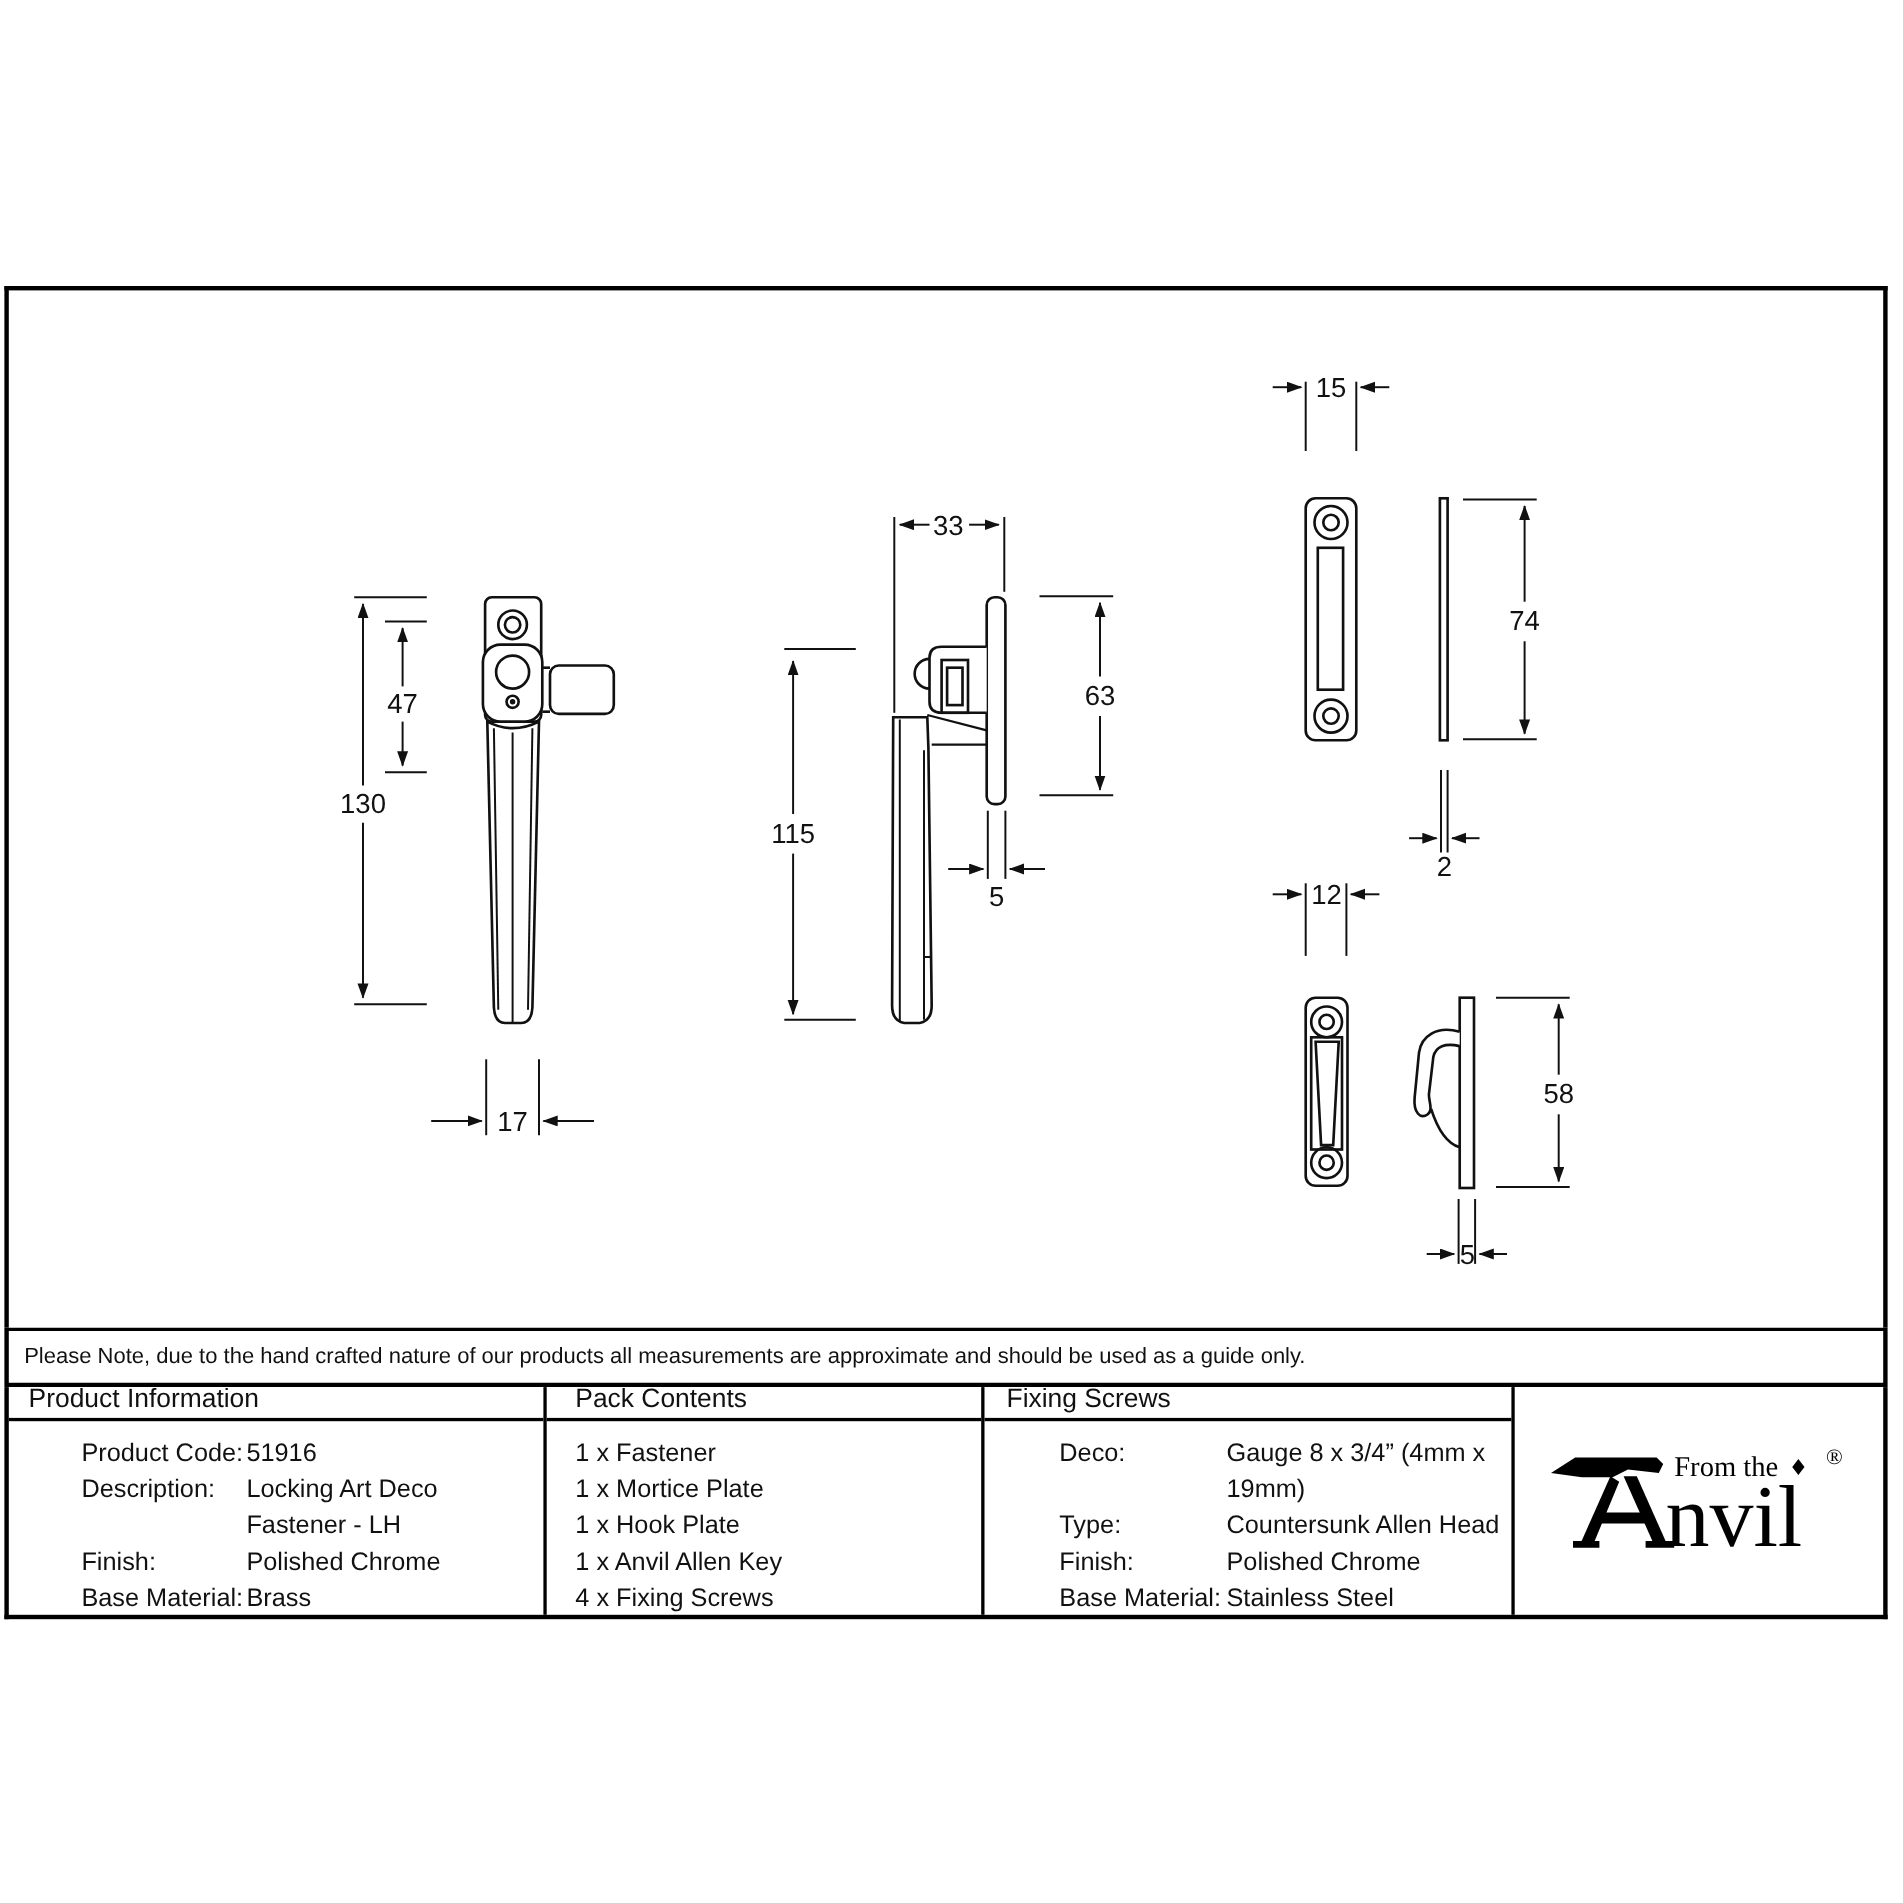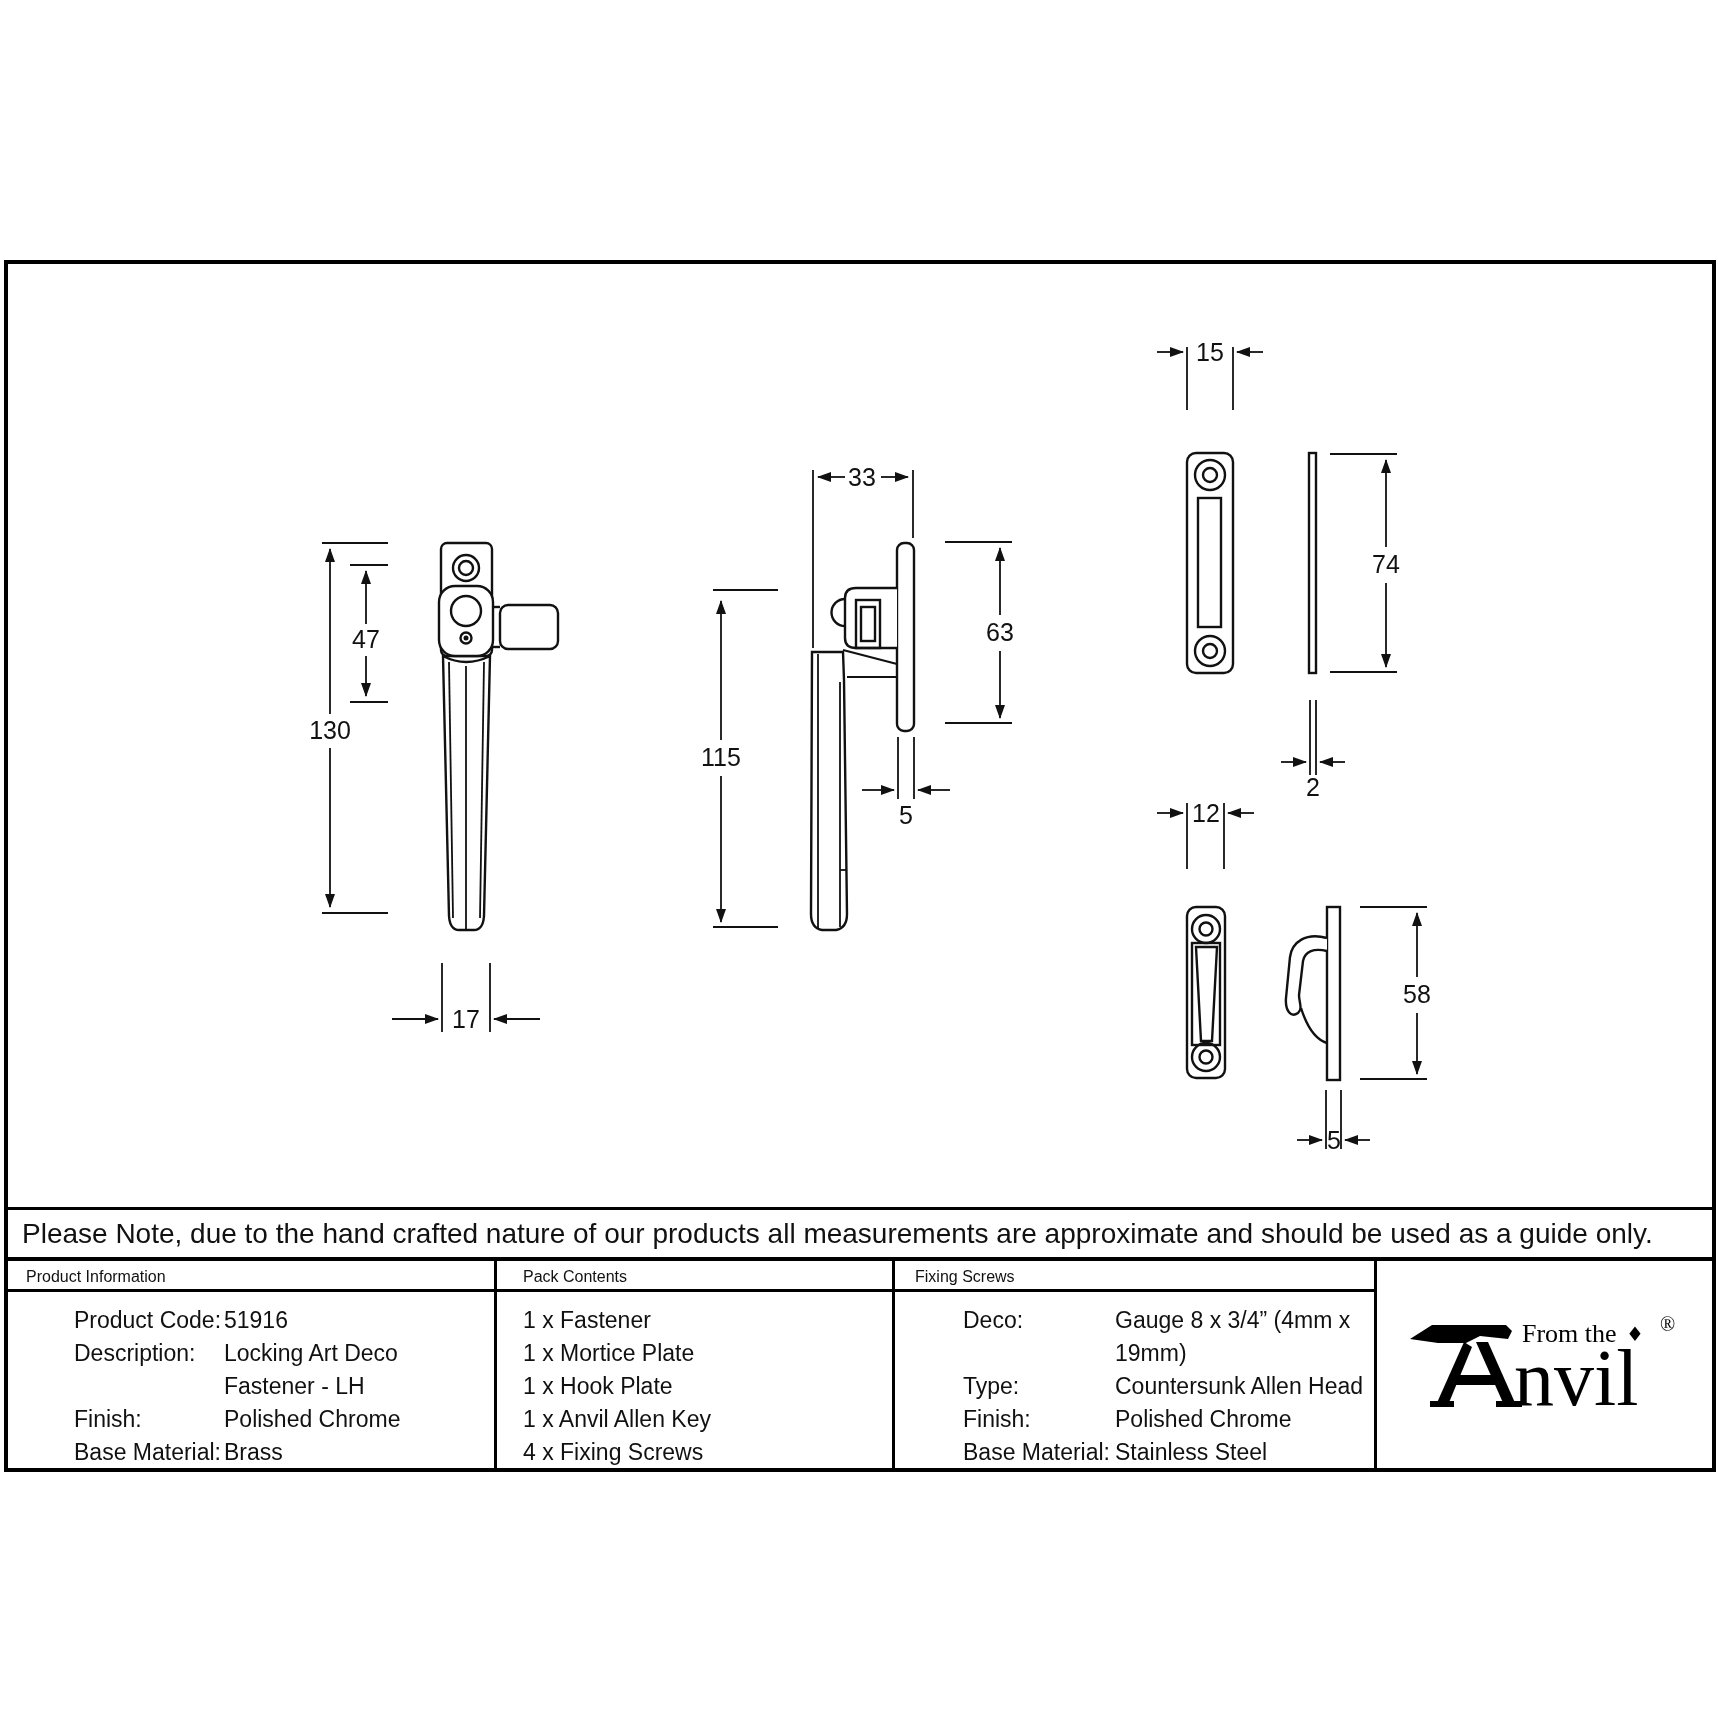--- a/index.html
+++ b/index.html
@@ -3,32 +3,32 @@
 <meta charset="utf-8">
 <style>
   html,body{margin:0;padding:0;background:#fff;}
   .page{position:relative;width:1730px;height:1730px;background:#fff;
         font-family:"Liberation Sans",sans-serif;color:#111;overflow:hidden;}
   .draw-box{position:absolute;left:4px;top:260px;width:1712px;height:947px;
         border:4px solid #000;border-bottom:none;box-sizing:border-box;}
   .svg-layer{position:absolute;left:0;top:0;width:1730px;height:1730px;pointer-events:none;}
   .note-row{position:absolute;left:4px;top:1207px;width:1712px;height:54px;box-sizing:border-box;
         border-left:4px solid #000;border-right:4px solid #000;border-top:3px solid #000;border-bottom:4px solid #000;
-        display:flex;align-items:center;padding-left:14px;font-size:28px;}
+        display:flex;align-items:center;padding-left:14px;font-size:20px;}
   .table-row{position:absolute;left:4px;top:1261px;width:1712px;height:211px;box-sizing:border-box;
         border-left:4px solid #000;border-right:4px solid #000;border-bottom:4px solid #000;
         display:flex;font-size:23px;}
   .col{box-sizing:border-box;height:100%;}
   .col-divided{border-left:3px solid #000;}
   .col-product{width:486px;}
   .col-pack{width:398px;}
   .col-screws{width:482px;}
   .col-logo{flex:1;display:flex;align-items:center;justify-content:center;}
   .cell-header{height:31px;box-sizing:border-box;border-bottom:3px solid #000;
-        display:flex;align-items:flex-end;padding:0 0 3px 18px;font-size:16px;}
+        display:flex;align-items:flex-end;padding:0 0 3px 18px;font-size:24px;}
   .cell-body{padding-top:12px;margin-left:48px;}
   .kv-row{display:flex;line-height:33px;}
   .kv-label{width:150px;padding-left:18px;flex:none;}
   .kv-label-screws{width:152px;padding-left:20px;flex:none;}
   .pack-item{line-height:33px;padding-left:26px;}
   .pack-body{padding-top:12px;}
   .hdr-pack{padding-left:26px;}
   .hdr-screws{padding-left:20px;}
   .logo-wrap{position:relative;width:270px;height:100px;}
   svg text.dim{font-family:"Liberation Sans",sans-serif;font-size:25px;fill:#111;

